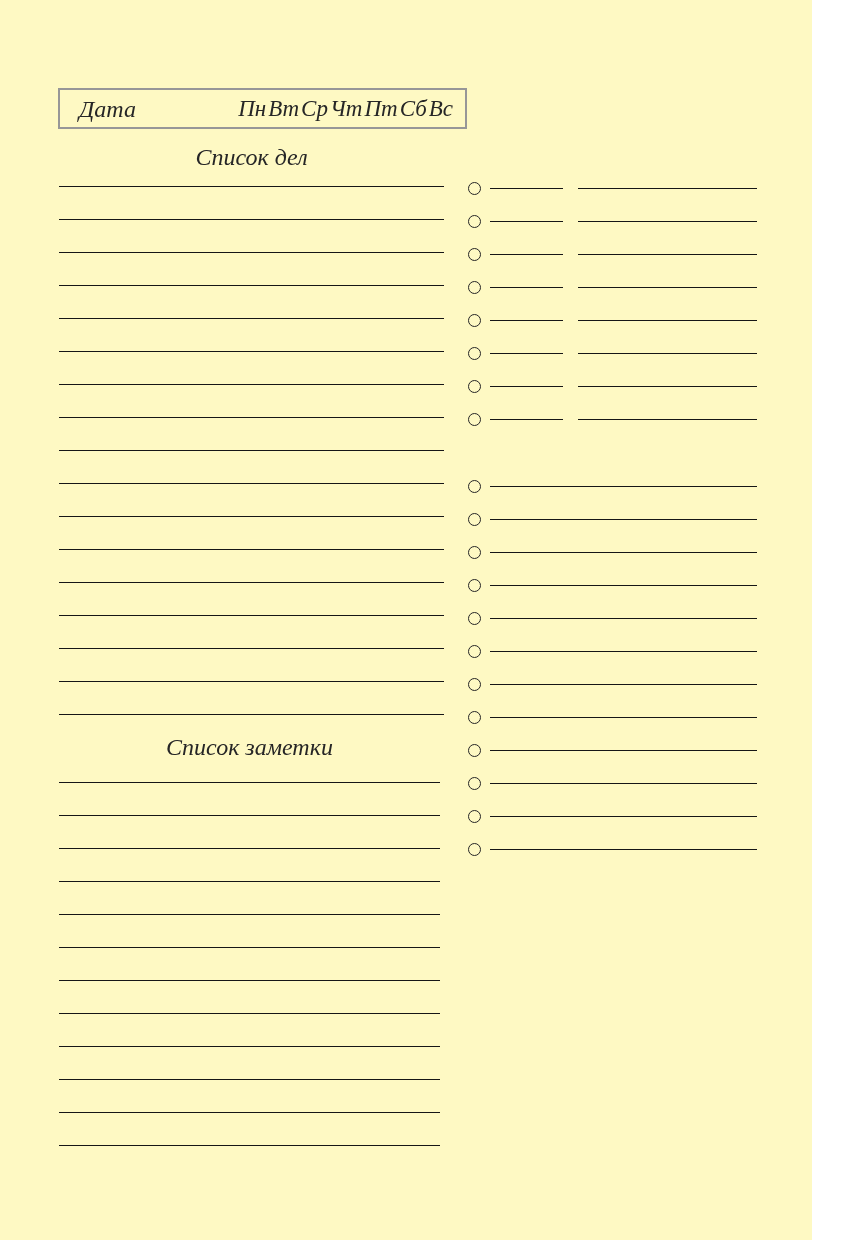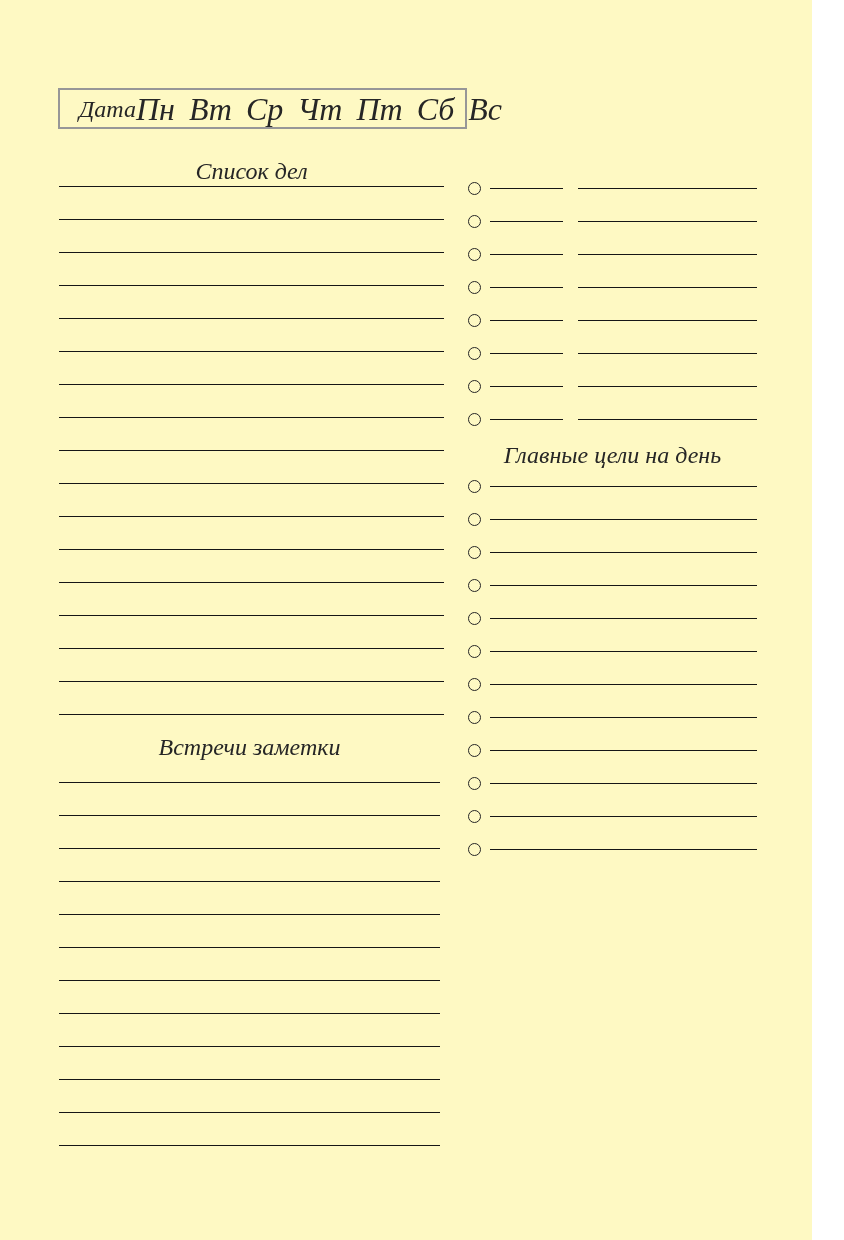--- a/index.html
+++ b/index.html
@@ -19,27 +19,27 @@
   }
   
   .datebox{
     position:absolute;left:58px;top:88px;width:409px;height:41px;
     box-sizing:border-box;
     border:2.5px solid var(--box_border);
     display:flex;align-items:center;justify-content:space-between;
     padding:0 12px 0 19px;
   }
   .datebox .date-label{font-size:24px;line-height:1;}
-  .days{display:flex;gap:14px;font-size:32px;line-height:1;}
+  .days{display:flex;gap:2px;font-size:23px;line-height:1;}
   
   .section-title{
     position:absolute;text-align:center;font-size:24px;line-height:1.2;
     white-space:nowrap;
   }
-  .t-todo{left:59px;width:385px;top:157px;}
+  .t-todo{left:59px;width:385px;top:143px;}
   .t-notes{left:59px;width:381px;top:733px;}
   .t-meetings{left:468px;width:289px;top:143px;}
   .t-goals{left:468px;width:289px;top:441px;}
   .t-health{left:468px;width:289px;top:868px;font-size:25px;}
   
   .lineblock{position:absolute;}
   .lb-todo{left:59px;top:154px;width:385px;}
   .lb-notes{left:59px;top:750px;width:381px;}
   .rule-slot{
     height:33px;box-sizing:border-box;
@@ -92,21 +92,21 @@
       <div class="rule-slot"></div>
       <div class="rule-slot"></div>
       <div class="rule-slot"></div>
       <div class="rule-slot"></div>
       <div class="rule-slot"></div>
       <div class="rule-slot"></div>
       <div class="rule-slot"></div>
       <div class="rule-slot"></div>
     </div>
 
-  <div class="section-title t-notes">Встречи заметки</div>
+  <div class="section-title t-notes">Список заметки</div>
   <div class="lineblock lb-notes">
       <div class="rule-slot"></div>
       <div class="rule-slot"></div>
       <div class="rule-slot"></div>
       <div class="rule-slot"></div>
       <div class="rule-slot"></div>
       <div class="rule-slot"></div>
       <div class="rule-slot"></div>
       <div class="rule-slot"></div>
       <div class="rule-slot"></div>
@@ -151,21 +151,20 @@
         <span class="hline short"></span>
         <span class="hline mlong"></span>
       </div>
       <div class="brow">
         <span class="circle"></span>
         <span class="hline short"></span>
         <span class="hline mlong"></span>
       </div>
     </div>
 
-  <div class="section-title t-goals">Главные цели на день</div>
   <div class="rowblock rb-goals">
       <div class="brow">
         <span class="circle"></span>
         <span class="hline glong"></span>
       </div>
       <div class="brow">
         <span class="circle"></span>
         <span class="hline glong"></span>
       </div>
       <div class="brow">

